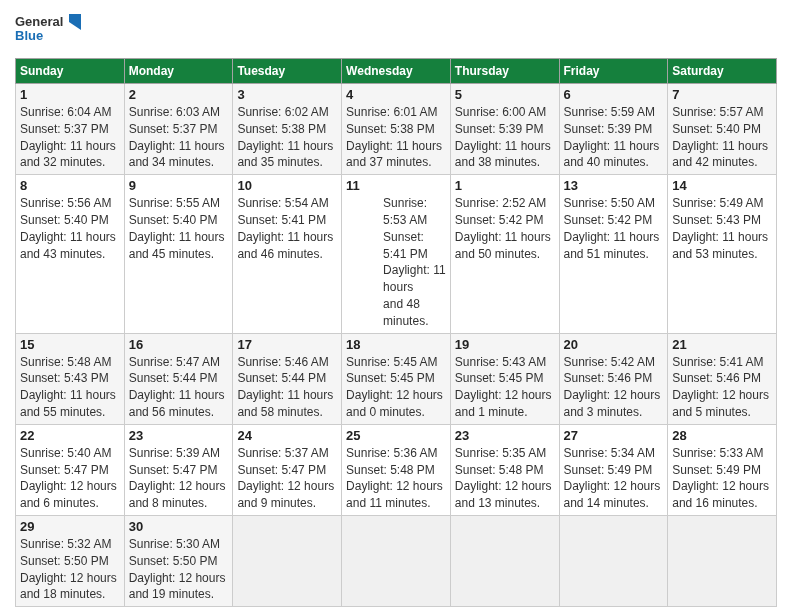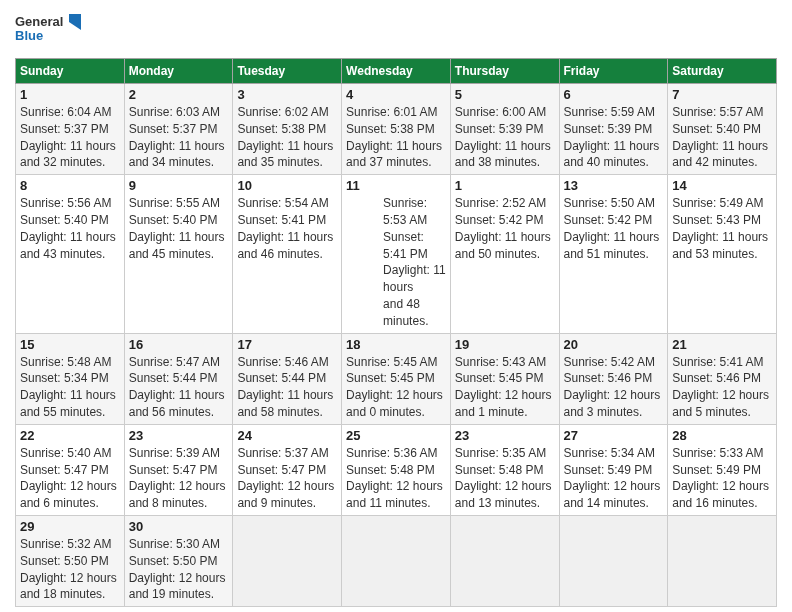--- a/index.html
+++ b/index.html
@@ -204,21 +204,21 @@
           <div class="day-info" style="white-space: pre-line;">Sunrise: 5:49 AM
 Sunset: 5:43 PM
 Daylight: 11 hours
 and 53 minutes.</div>
         </td>
       </tr>
       <tr>
         <td>
           <span class="day-num">15</span>
           <div class="day-info" style="white-space: pre-line;">Sunrise: 5:48 AM
-Sunset: 5:34 PM
+Sunset: 5:43 PM
 Daylight: 11 hours
 and 55 minutes.</div>
         </td>
         <td>
           <span class="day-num">16</span>
           <div class="day-info" style="white-space: pre-line;">Sunrise: 5:47 AM
 Sunset: 5:44 PM
 Daylight: 11 hours
 and 56 minutes.</div>
         </td>

